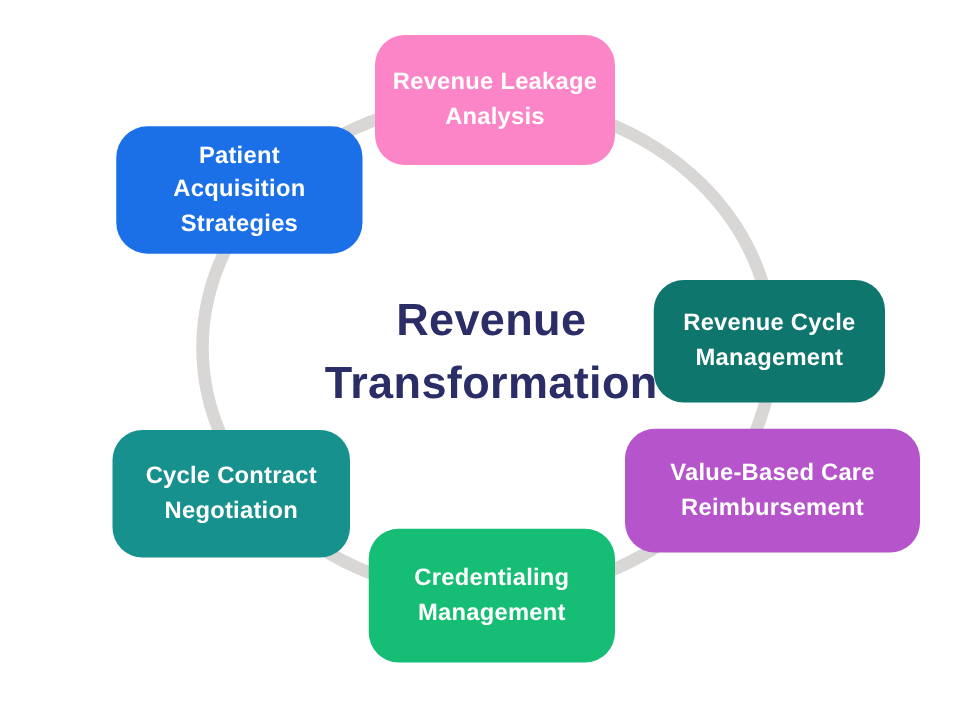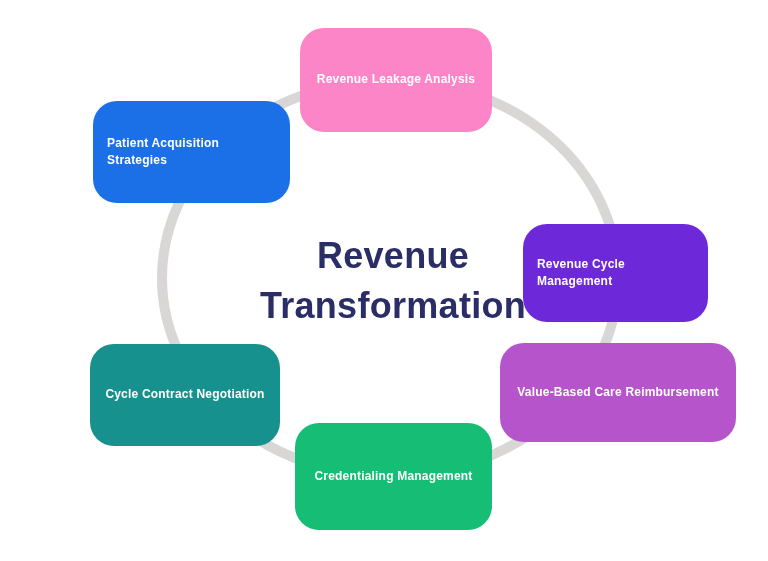--- a/index.html
+++ b/index.html
@@ -23,38 +23,38 @@
     height: 561px;
     z-index: 0;
   }
   .node {
     position: absolute;
     z-index: 2;
     border-radius: 24px;
     display: flex;
     align-items: center;
     justify-content: center;
-    text-align: left;
+    text-align: center;
     color: #ffffff;
     font-weight: bold;
-    font-size: 12px;
+    font-size: 19px;
     line-height: 1.45;
     letter-spacing: 0.2px;
     padding: 8px 14px;
     box-sizing: border-box;
   }
   
   .node-0 { left: 300px; top:  28px; width: 192px; height: 104px; }
   .node-1 { left: 498px; top:  96px; width: 196px; height: 110px; }
   .node-2 { left: 523px; top: 224px; width: 185px; height:  98px; }
   .node-3 { left: 500px; top: 343px; width: 236px; height:  99px; }
   .node-4 { left: 295px; top: 423px; width: 197px; height: 107px; }
   .node-5 { left:  90px; top: 344px; width: 190px; height: 102px; }
   .node-6 { left:  68px; top: 220px; width: 185px; height: 101px; }
-  .node-7 { left:  93px; top: 101px; width: 197px; height: 102px; }
+  .node-7 { left:  93px; top: 101px; width: 197px; height: 102px; border-radius: 25px; }
   .center-title {
     position: absolute;
     z-index: 1;
     left: 253px;
     top: 231px;
     width: 280px;
     text-align: center;
     color: #2b2d66;
     font-weight: bold;
     font-size: 36px;
@@ -74,21 +74,21 @@
   <div class="center-title">
     <div>Revenue</div>
     <div>Transformation</div>
   </div>
 
   <div class="node node-0" style="background: rgb(252, 133, 199);">
     <span>Revenue Leakage Analysis</span>
   </div>
 
 
-  <div class="node node-2" style="background: #6d28d9;">
+  <div class="node node-2" style="background: #0f766e;">
     <span>Revenue Cycle Management</span>
   </div>
 
   <div class="node node-3" style="background: rgb(181, 84, 203);">
     <span>Value-Based Care Reimbursement</span>
   </div>
 
   <div class="node node-4" style="background: rgb(22, 189, 116);">
     <span>Credentialing Management</span>
   </div>

